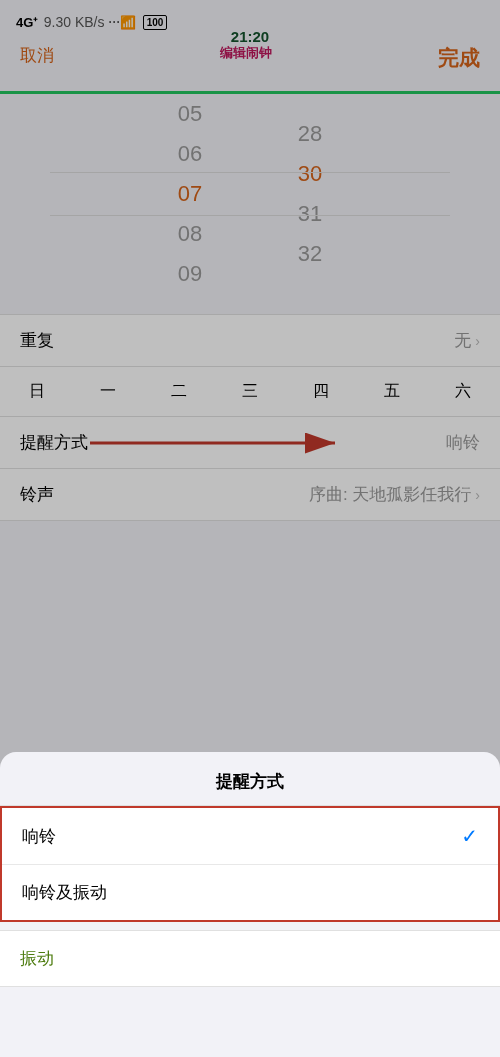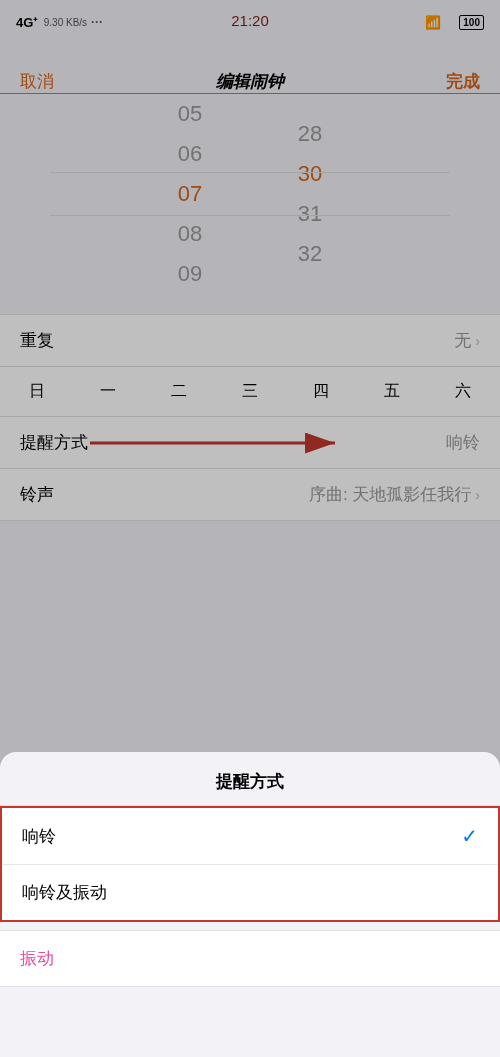--- a/index.html
+++ b/index.html
@@ -13,70 +13,68 @@
       position: relative;
     }
 
     
     .status-bar {
       width: 100%;
       height: 44px;
       background: #f2f2f7;
       display: flex;
       align-items: center;
-      justify-content: space-between;
       padding: 0 16px;
     }
     .status-left {
       display: flex;
       align-items: center;
       gap: 4px;
       font-size: 13px;
       font-weight: 600;
       color: #000;
     }
     .status-right {
       display: flex;
       align-items: center;
       gap: 6px;
     }
     .status-time {
       position: absolute;
       left: 50%;
       transform: translateX(-50%);
       font-size: 15px;
-      font-weight: 400;
-      color: #7f1d1d;
-      top: 12px;
+      font-weight: 700;
+      color: #14532d;
+      top: 28px;
     }
 
     
     .nav-bar {
       width: 100%;
       height: 50px;
       background: #f2f2f7;
       display: flex;
-      align-items: flex-end;
+      align-items: flex-start;
       justify-content: space-between;
       padding: 0 20px;
-      border-bottom: 1px solid #22c55e;
+      border-bottom: 3px solid #22c55e;
     }
     .nav-cancel {
       color: #d4631a;
       font-size: 17px;
     }
     .nav-title {
-      font-size: 17px;
+      font-size: 13px;
       font-weight: 600;
-      color: #000000;
-      font-style: italic;
+      color: #be185d;
     }
     .nav-done {
       color: #d4631a;
-      font-size: 17px;
+      font-size: 21px;
       font-weight: 600;
     }
 
     
     .time-picker {
       width: 100%;
       height: 200px;
       background: #f2f2f7;
       display: flex;
       align-items: center;
@@ -233,21 +231,21 @@
     .vibrate-option {
       display: flex;
       align-items: center;
       padding: 16px 20px;
       background: #fff;
       margin-top: 0;
       min-height: 52px;
     }
     .vibrate-label {
       font-size: 17px;
-      color: #ec4899;
+      color: #4d7c0f;
     }
 
     
     .section-gap {
       height: 20px;
       background: #f2f2f7;
     }
 
     
     .watermark {
@@ -257,27 +255,27 @@
       font-size: 11px;
       color: #aaa;
     }
   </style>
 </head>
 <body>
 
 <div class="status-bar">
   <div class="status-left">
     <span>4G⁺</span>
-    <span style="font-size:10px;font-weight:400;color:#555;margin-left:2px;">9.30 KB/s</span>
+    <span style="font-size:14px;font-weight:400;color:#555;margin-left:2px;">9.30 KB/s</span>
     <span style="font-size:12px;color:#555;">···</span>
   </div>
   <span class="status-time">21:20</span>
   <div class="status-right">
     <span style="font-size:13px;">📶</span>
-    <span style="font-size:12px;border:1.5px solid #000;border-radius:2px;padding:1px 3px;display:inline-flex;align-items:center;margin-left:12px;">
+    <span style="font-size:12px;border:1.5px solid #000;border-radius:2px;padding:1px 3px;display:inline-flex;align-items:center;">
       <span style="font-size:10px;font-weight:600;">100</span>
     </span>
   </div>
 </div>
 
 <div class="nav-bar">
   <span class="nav-cancel">取消</span>
   <span class="nav-title">编辑闹钟</span>
   <span class="nav-done">完成</span>
 </div>

